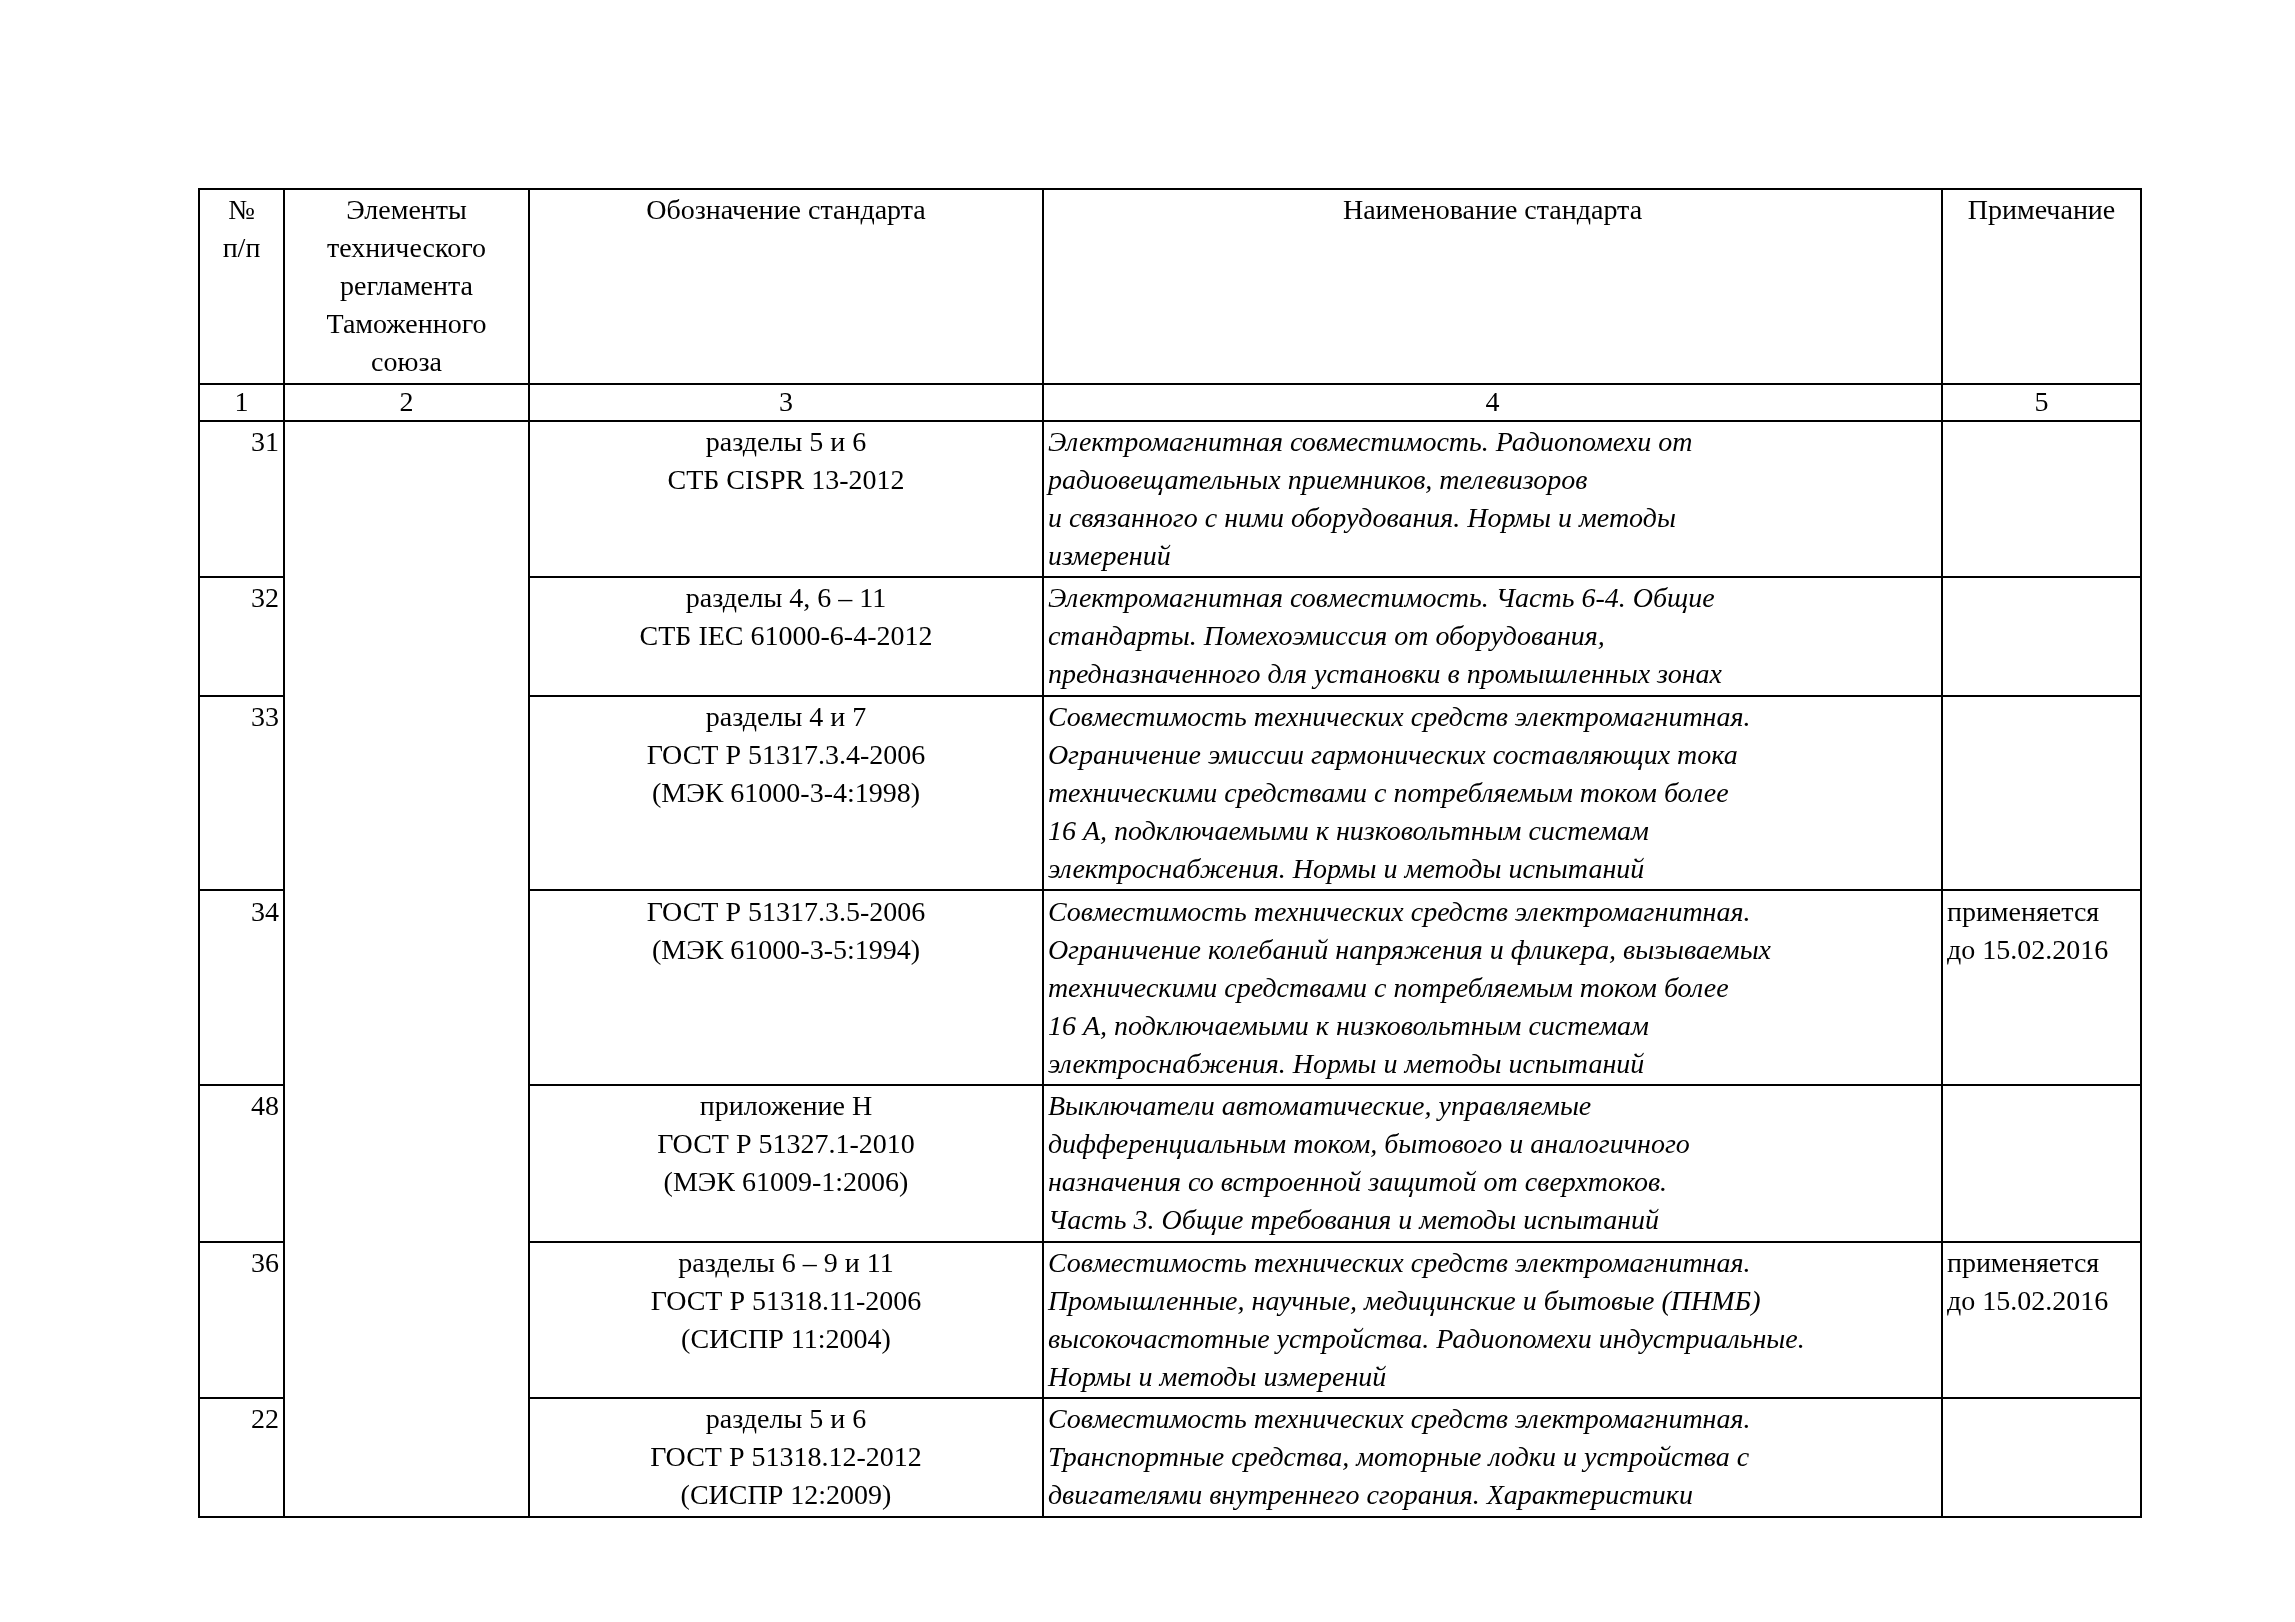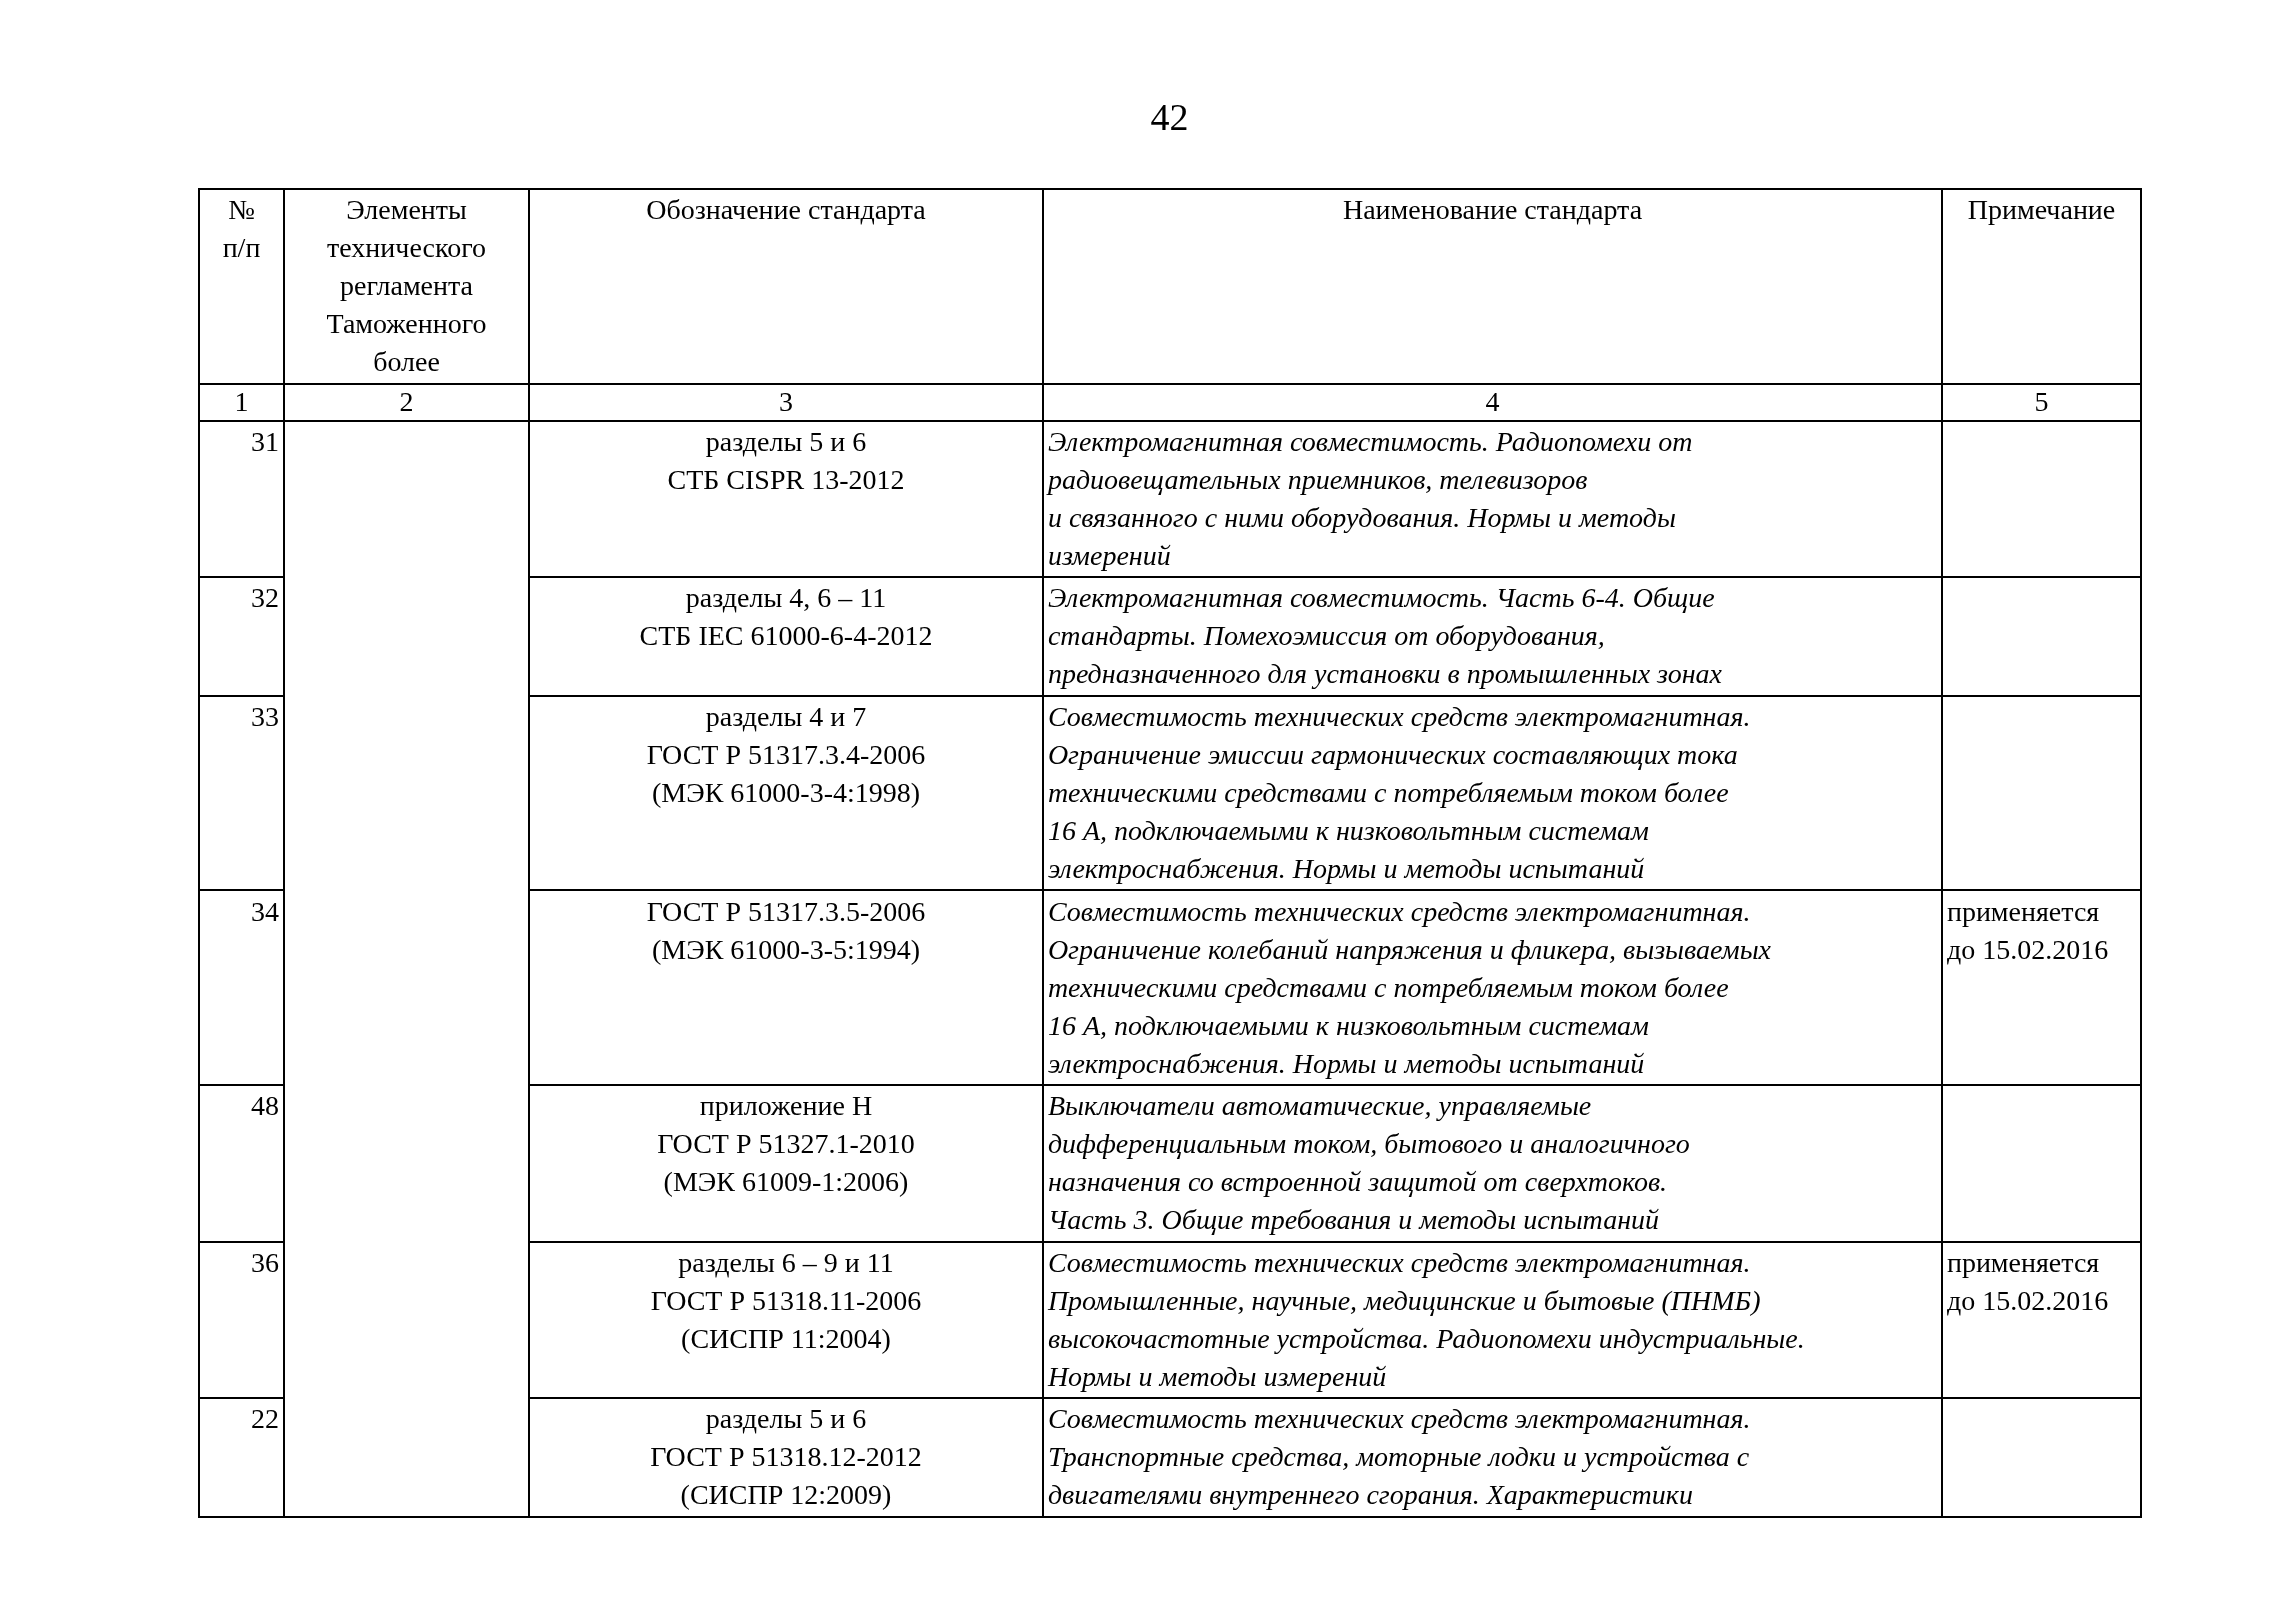--- a/index.html
+++ b/index.html
@@ -48,40 +48,39 @@
   td.desig-cell { text-align: center; border-radius: 6px; }
   td.name-cell { text-align: left; padding-left: 9.2px; padding-right: 9.2px; font-style: italic; }
   td.note-cell { text-align: left; padding-left: 10.5px; padding-right: 5.2px; font-family: Liberation Serif, serif; }
   td.elements-cell { }
 </style>
 </head>
 <body>
 
 <div class="page">
 
-  <div class="page-number">42</div>
 
   <table class="standards-table">
     <colgroup>
       <col style="width:85px">
       <col style="width:245px">
       <col style="width:514px">
       <col style="width:899px">
       <col style="width:199px">
     </colgroup>
 
     <tbody>
         <tr class="header-row" style="height:191px">
       <th class="h-cell">№
 п/п</th>
       <th class="h-cell">Элементы
 технического
 регламента
 Таможенного
-более</th>
+союза</th>
       <th class="h-cell">Обозначение стандарта</th>
       <th class="h-cell">Наименование стандарта</th>
       <th class="h-cell">Примечание</th>
     </tr>
 
     <tr class="index-row" style="height:37px">
       <td>1</td>
       <td>2</td>
       <td>3</td>
       <td>4</td>

